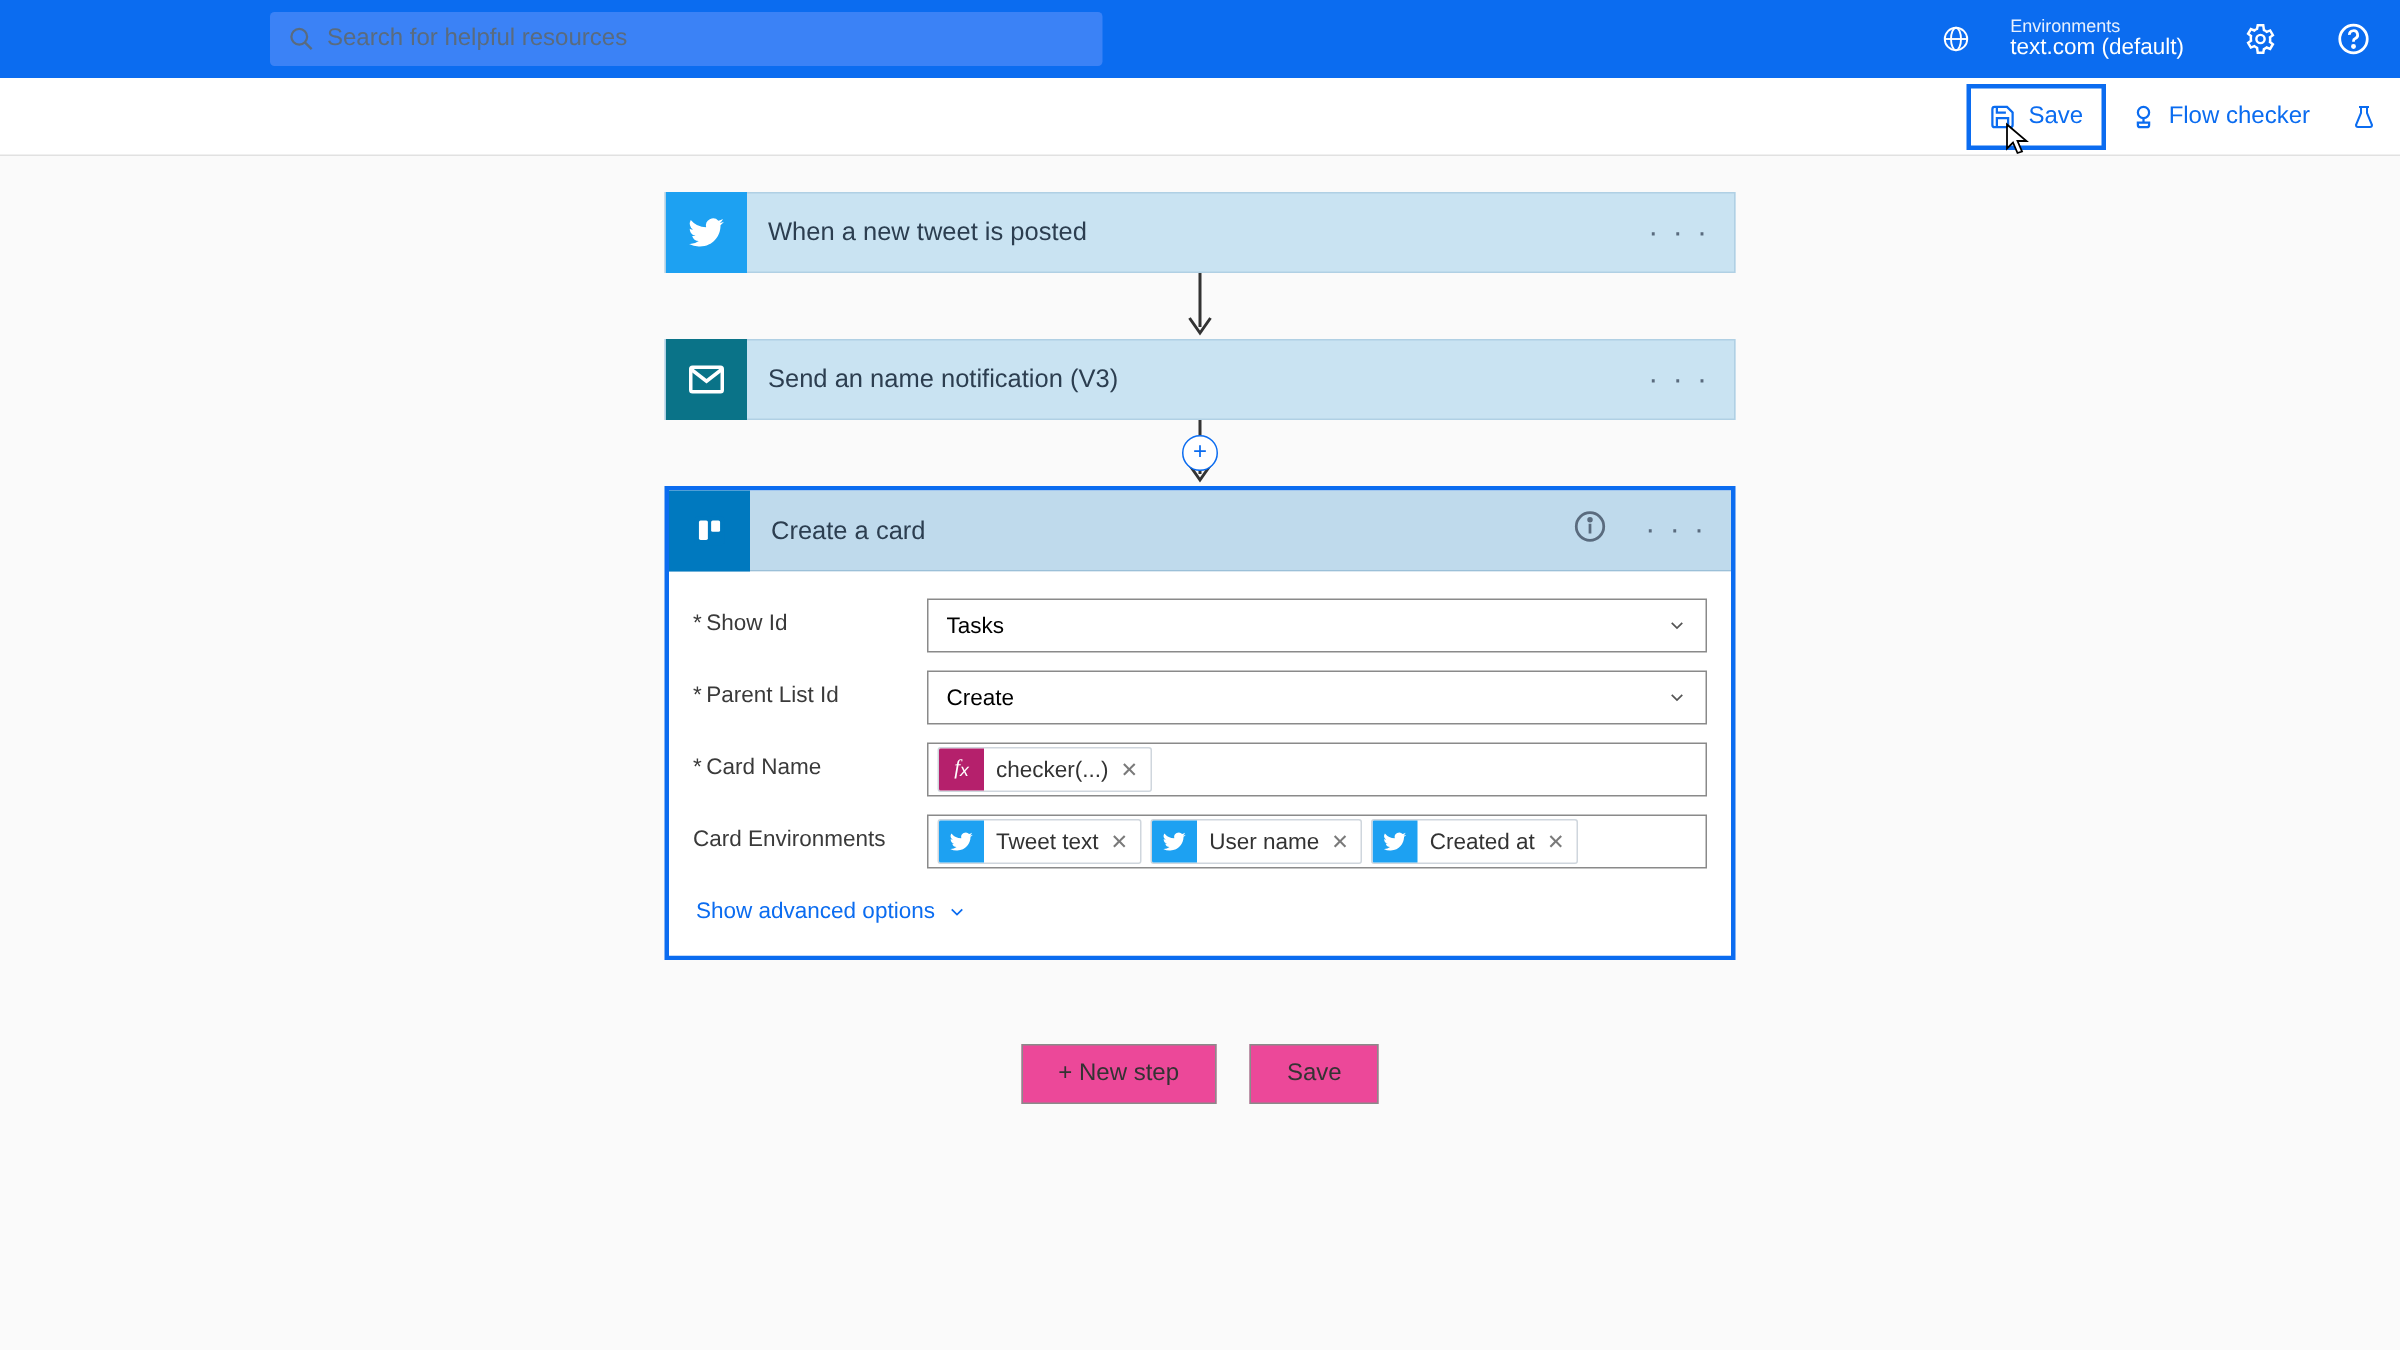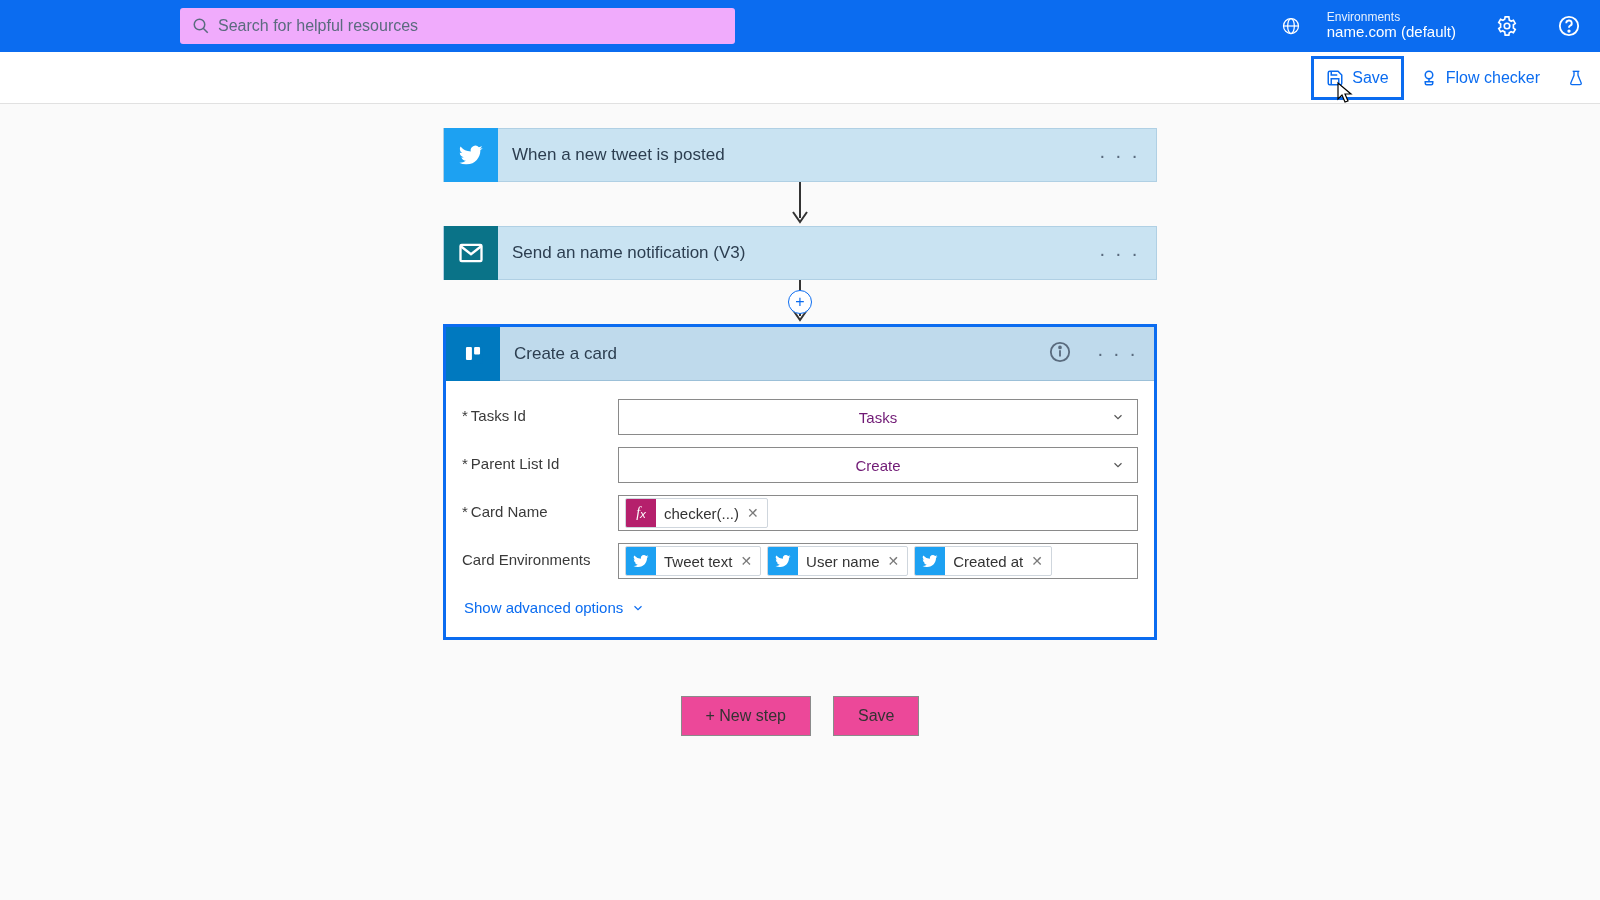--- a/index.html
+++ b/index.html
@@ -2,21 +2,21 @@
 <html><head>
 <meta charset="utf-8">
 <style>
   * { box-sizing: border-box; margin: 0; padding: 0; font-family: "Segoe UI", Arial, sans-serif; }
   body { background: #fafafa; width: 1600px; height: 900px; overflow: hidden; }
 
   
   .topbar { background: #0b6cf0; height: 52px; display: flex; align-items: center; padding: 0 20px 0 180px; gap: 20px; }
   .search-wrap { position: relative; width: 555px; }
   .search-wrap svg { position: absolute; left: 12px; top: 50%; transform: translateY(-50%); }
-  .search-input { width: 100%; height: 36px; border: none; border-radius: 3px; background: #f0abfc; padding: 0 14px 0 38px; font-size: 16px; color: #333; }
+  .search-input { width: 100%; height: 36px; border: none; border-radius: 3px; background: #3b82f6; padding: 0 14px 0 38px; font-size: 16px; color: #333; }
   .search-input::placeholder { color: #5a6b7e; }
   .topbar-spacer { flex: 1; }
   .env-icon { width: 20px; height: 20px; }
   .env-block { color: #fff; line-height: 1.1; margin-left: 6px; }
   .env-label { font-size: 12px; opacity: .9; }
   .env-value { font-size: 15px; }
   .top-icon { margin-left: 20px; cursor: pointer; }
 
   
   .toolbar { height: 52px; background: #fff; border-bottom: 1px solid #e1e1e1; display: flex; align-items: center; justify-content: flex-end; padding-right: 4px; gap: 4px; }
@@ -42,21 +42,21 @@
   .add-circle { position: absolute; top: 10px; width: 24px; height: 24px; border: 1px solid #0b6cf0; border-radius: 50%; background: #fff; color: #0b6cf0; display: flex; align-items: center; justify-content: center; font-size: 16px; cursor: pointer; }
 
   
   .step.expanded { border: 3px solid #0b6cf0; }
   .step.expanded .step-header { background: #bfdaec; border: none; border-bottom: 1px solid #9cc0d8; }
   .form { background: #fff; padding: 18px 16px 20px; }
   .form-row { display: flex; align-items: flex-start; margin-bottom: 12px; }
   .form-label { width: 156px; padding-top: 8px; font-size: 15px; color: #3a3a3a; }
   .form-label .req { color: #3a3a3a; margin-right: 3px; }
   .form-control { flex: 1; }
-  .select-box { height: 36px; border: 1px solid #8a8a8a; display: flex; align-items: center; padding: 0 12px; font-size: 15px; color: #701a75; position: relative; cursor: pointer; justify-content: center; }
+  .select-box { height: 36px; border: 1px solid #8a8a8a; display: flex; align-items: center; padding: 0 12px; font-size: 15px; color: #000000; position: relative; cursor: pointer; }
   .select-box .chev { position: absolute; right: 12px; top: 50%; transform: translateY(-50%); }
   .token-box { min-height: 36px; border: 1px solid #8a8a8a; display: flex; align-items: center; flex-wrap: wrap; gap: 6px; padding: 2px 6px; font-size: 15px; }
   .token { height: 30px; display: flex; align-items: center; border: 1px solid #cfd6dd; border-radius: 2px; overflow: hidden; }
   .token .tic { width: 30px; height: 30px; display: flex; align-items: center; justify-content: center; }
   .token .tic.tw { background: #1da1f2; }
   .token .tic.fx { background: #b5206c; color: #fff; font-style: italic; font-size: 14px; font-family: Georgia, serif; }
   .token .tlabel { padding: 0 4px 0 8px; font-size: 15px; color: #333; white-space: nowrap; }
   .token .tx { padding: 0 8px 0 4px; color: #7a7a7a; cursor: pointer; font-size: 14px; }
   .adv-link { color: #0b6cf0; font-size: 15px; display: inline-flex; align-items: center; gap: 8px; cursor: pointer; padding: 8px 0 0 2px; }
 
@@ -76,21 +76,21 @@
     <input class="search-input" placeholder="Search for helpful resources" style="">
   </div>
   <div class="topbar-spacer"></div>
   <svg class="env-icon" width="20" height="20" viewBox="0 0 24 24" fill="none" stroke="#fff" stroke-width="1.5">
       <circle cx="12" cy="12" r="9"></circle>
       <ellipse cx="12" cy="12" rx="4" ry="9"></ellipse>
       <line x1="3" y1="12" x2="21" y2="12"></line>
     </svg>
   <div class="env-block">
     <div class="env-label">Environments</div>
-    <div class="env-value">name.com (default)</div>
+    <div class="env-value">text.com (default)</div>
   </div>
   <svg class="top-icon" width="22" height="22" viewBox="0 0 24 24" fill="none" stroke="#fff" stroke-width="1.8">
       <circle cx="12" cy="12" r="3"></circle>
       <path d="M19 12a7 7 0 0 0-.1-1.2l2.1-1.6-2-3.4-2.5 1a7 7 0 0 0-2-1.2L14 2h-4l-.5 2.6a7 7 0 0 0-2 1.2l-2.5-1-2 3.4 2.1 1.6A7 7 0 0 0 5 12c0 .4 0 .8.1 1.2L3 14.8l2 3.4 2.5-1a7 7 0 0 0 2 1.2L10 22h4l.5-2.6a7 7 0 0 0 2-1.2l2.5 1 2-3.4-2.1-1.6c.1-.4.1-.8.1-1.2z"></path>
     </svg>
   <svg class="top-icon" width="22" height="22" viewBox="0 0 24 24" fill="none" stroke="#fff" stroke-width="2">
       <circle cx="12" cy="12" r="10"></circle>
       <path d="M9 9a3 3 0 1 1 4 2.8c-.7.3-1 1-1 1.7V14"></path>
       <circle cx="12" cy="17.5" r="0.8" fill="#fff"></circle>
     </svg>
@@ -181,21 +181,21 @@
             <line x1="12" y1="10" x2="12" y2="17"></line>
             <circle cx="12" cy="7" r="1" fill="#5a6b7e"></circle>
           </svg>
       </div>
       <div class="step-dots">· · ·</div>
     </div>
 
     <div class="form">
 
       <div class="form-row">
-        <div class="form-label"><span class="req">*</span><span>Tasks Id</span></div>
+        <div class="form-label"><span class="req">*</span><span>Show Id</span></div>
         <div class="form-control">
           <div class="select-box">
             <span>Tasks</span>
             <svg class="chev" width="14" height="14" viewBox="0 0 24 24" fill="none" stroke="#555" stroke-width="2">
                 <polyline points="6 9 12 15 18 9"></polyline>
               </svg>
           </div>
         </div>
       </div>
 

